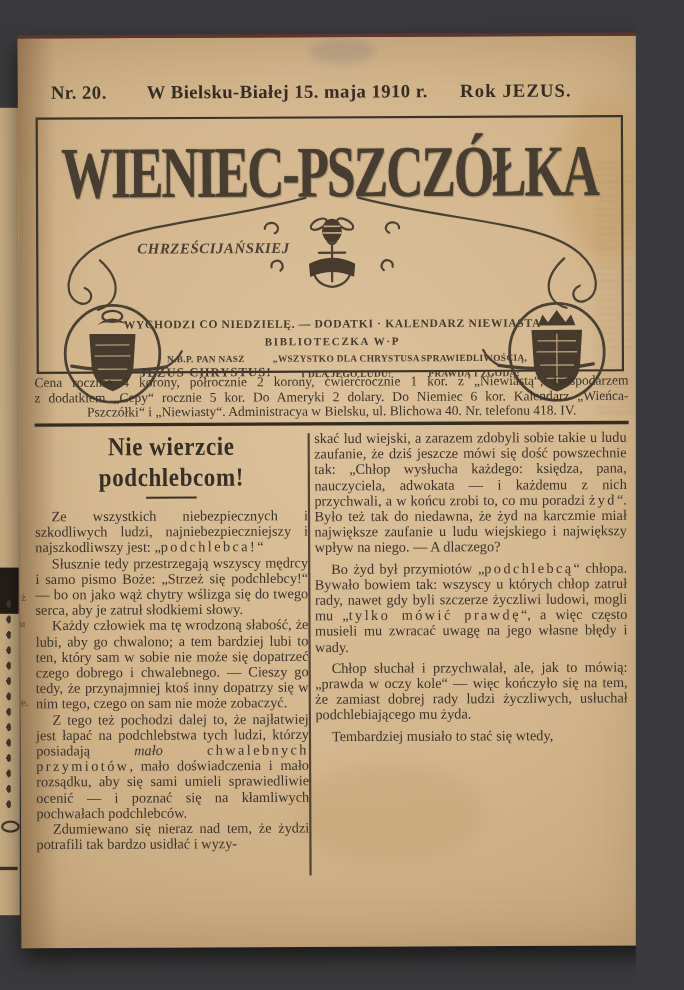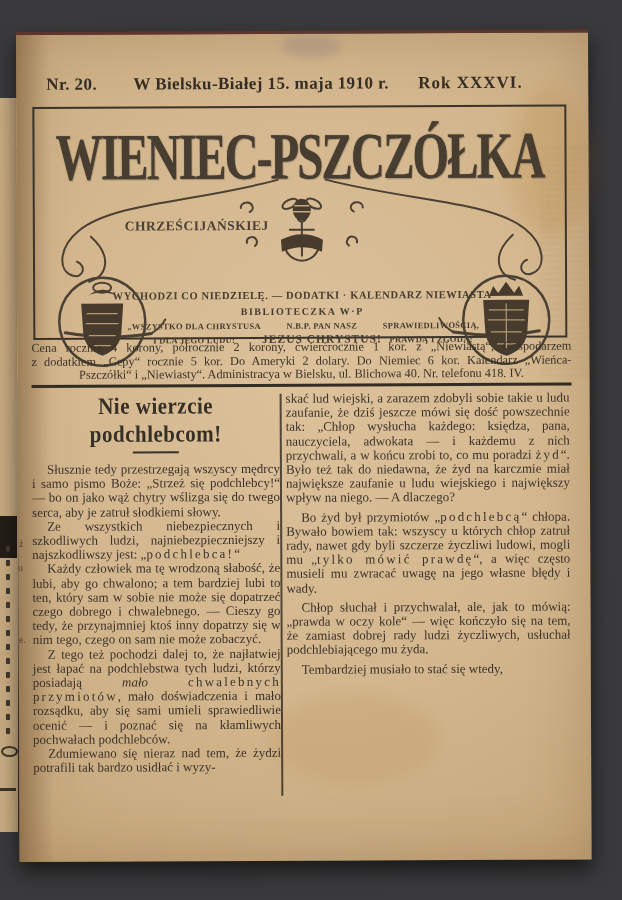--- a/index.html
+++ b/index.html
@@ -1,16 +1,16 @@
 <!DOCTYPE html>
 <html><head>
 <meta charset="utf-8">
 <style>
   html,body{margin:0;padding:0;background:#3a393b;}
-  .canvas{position:relative;width:622px;height:900px;overflow:hidden;background:#3a393b;
+  .canvas{position:relative;width:578px;height:900px;overflow:hidden;background:#3a393b;
           font-family:"Liberation Serif", serif;}
   
   .prev-strip{position:absolute;left:0;top:98px;width:18px;height:734px;background:#c6aa81;}
   .chain{position:absolute;left:2px;top:445px;width:13px;height:198px;
          background-image:radial-gradient(ellipse 3.5px 5.5px at 6px 6px,#41382b 62%,transparent 64%);
          background-size:13px 14px;background-repeat:repeat-y;}
   .chain-end{position:absolute;left:1px;top:648px;width:13px;height:7px;border:2px solid #41382b;border-radius:50%;}
   .bleed-block{position:absolute;left:0;top:418px;width:17px;height:42px;background:#241e17;}
   .strip-line{position:absolute;left:0;top:690px;width:16px;height:3px;background:#3c342a;}
   
@@ -32,21 +32,21 @@
   
   .mast{position:absolute;left:16px;top:72px;width:534px;height:233px;
         border:2.5px solid #3a332a;box-sizing:border-box;}
   .mast-title{position:absolute;left:0;top:10px;width:100%;text-align:center;
         font-weight:bold;font-size:50px;color:#473d31;letter-spacing:-2px;white-space:nowrap;
         transform:scale(.94,1.32);transform-origin:50% 0;
         text-shadow:0 0 1px rgba(70,58,44,.75), 1px 1px 0 rgba(70,58,44,.2);}
   .mast-sub{position:absolute;left:90px;top:98px;width:350px;display:flex;justify-content:space-between;align-items:flex-start;}
   .sub-col{width:135px;text-align:center;color:#4b4033;font-weight:bold;}
   .sub-top{font-size:15px;letter-spacing:2px;}
-  .sub-bot{font-size:13.5px;letter-spacing:.5px;margin-top:12px;}
+  .sub-bot{font-size:13.5px;letter-spacing:.5px;margin-top:12px;font-style:italic;}
   .schedule{position:absolute;left:60px;top:182px;width:414px;text-align:center;
         font-size:10.5px;font-weight:bold;letter-spacing:.6px;color:#453b2e;}
   .library{position:absolute;left:60px;top:198px;width:414px;text-align:center;
         font-size:10px;font-weight:bold;letter-spacing:1.5px;color:#453b2e;}
   .mottoes{position:absolute;left:92px;top:213px;width:352px;display:flex;justify-content:space-between;color:#453b2e;}
   .motto-col{text-align:center;font-weight:bold;}
   .motto-col .l1{font-size:8.5px;letter-spacing:.3px;}
   .motto-col .l2{font-size:8.5px;letter-spacing:.3px;margin-top:4px;}
   .motto-col.center .l2{font-size:11.5px;letter-spacing:1px;margin-top:2px;}
   .emblem{position:absolute;}
@@ -91,21 +91,21 @@
   </div>
 
   <div class="page">
     <div class="fold-shade"></div>
     <div class="stain" style="left:492px;top:55px;width:80px;height:150px;background:rgba(178,126,52,.20);"></div>
     <div class="stain" style="left:250px;top:660px;width:170px;height:90px;background:rgba(160,115,55,.13);"></div>
     <div class="stain" style="left:265px;top:2px;width:60px;height:22px;background:rgba(120,110,120,.25);filter:blur(4px);"></div>
 
     <div class="hdr issue">Nr. 20.</div>
     <div class="hdr date">W Bielsku-Białej 15. maja 1910 r.</div>
-    <div class="hdr vol">Rok XXXVI.</div>
+    <div class="hdr vol">Rok JEZUS.</div>
 
     <div class="mast">
       <div class="bleed-col"></div>
 
       <svg width="534" height="233" viewBox="0 0 534 233" style="position:absolute;left:0;top:0;">
         <path class="ink" d="M243,72 C160,94 78,94 44,122 C24,138 22,162 38,167 C48,170 52,157 42,153"></path>
         <path class="ink" d="M291,72 C374,94 456,94 490,122 C510,138 512,162 496,167 C486,170 482,157 492,153"></path>
         <path class="ink" d="M56,128 C78,148 72,168 54,173"></path>
         <path class="ink" d="M478,128 C456,148 462,168 480,173"></path>
         <path class="ink" d="M206,100 a6,5 0 1 1 9,4"></path>
@@ -137,27 +137,27 @@
           <ellipse class="ink" cx="17" cy="8" rx="8" ry="4" transform="rotate(-28 17 8)"></ellipse>
           <ellipse class="ink" cx="41" cy="8" rx="8" ry="4" transform="rotate(28 41 8)"></ellipse>
           <path class="ink" style="stroke:#c9ac84;stroke-width:1.5" d="M22,10 h14 M21,16 h16"></path>
         </svg>
       </div>
 
       <div class="schedule">WYCHODZI CO NIEDZIELĘ. — DODATKI · KALENDARZ NIEWIASTA</div>
       <div class="library">BIBLIOTECZKA W·P</div>
 
       <div class="mottoes">
+        <div class="motto-col center">
+          <div class="l1">N.B.P. PAN NASZ</div>
+          <div class="l2">JEZUS CHRYSTUS!</div>
+        </div>
         <div class="motto-col">
           <div class="l1">„WSZYSTKO DLA CHRYSTUSA</div>
           <div class="l2">I DLA JEGO LUDU:</div>
-        </div>
-        <div class="motto-col center">
-          <div class="l1">N.B.P. PAN NASZ</div>
-          <div class="l2">JEZUS CHRYSTUS!</div>
         </div>
         <div class="motto-col">
           <div class="l1">SPRAWIEDLIWOŚCIĄ,</div>
           <div class="l2">PRAWDĄ I ZGODĄ:</div>
         </div>
       </div>
 
       <div class="emblem left">
         <svg width="94" height="96" viewBox="0 0 94 96">
           <ellipse class="ink" style="stroke-width:2.5" cx="47" cy="48" rx="43" ry="44"></ellipse>
@@ -183,22 +183,22 @@
       <div class="sub-line j">z dodatkiem „Cepy“ rocznie 5 kor. Do Ameryki 2 dolary.  Do Niemiec 6 kor. Kalendarz „Wieńca-</div>
       <div class="sub-line c">Pszczółki“ i „Niewiasty“. Administracya w Bielsku, ul. Blichowa 40. Nr. telefonu 418. IV.</div>
     </div>
 
     <div class="divider"></div>
 
     <div class="col left">
       <div class="art-title">Nie wierzcie podchlebcom!</div>
       <div class="title-rule"></div>
       <div>
+          <p class="para indent"><span>Ze wszystkich niebezpiecznych i szkodliwych ludzi, najniebezpieczniejszy i najszkodliwszy jest: „</span><span class="sp">podchlebca!</span><span>“</span></p>
           <p class="para indent"><span>Słusznie tedy przestrzegają wszyscy mędrcy i samo pismo Boże: „Strzeż się podchlebcy!“ — bo on jako wąż chytry wślizga się do twego serca, aby je zatruł słodkiemi słowy.</span></p>
-          <p class="para indent"><span>Ze wszystkich niebezpiecznych i szkodliwych ludzi, najniebezpieczniejszy i najszkodliwszy jest: „</span><span class="sp">podchlebca!</span><span>“</span></p>
           <p class="para indent"><span>Każdy człowiek ma tę wrodzoną słabość, że lubi, aby go chwalono; a tem bardziej lubi to ten, który sam w sobie nie może się dopatrzeć czego dobrego i chwalebnego. — Cieszy go tedy, że przynajmniej ktoś inny dopatrzy się w nim tego, czego on sam nie może zobaczyć.</span></p>
           <p class="para indent"><span>Z tego też pochodzi dalej to, że najłatwiej jest łapać na podchlebstwa tych ludzi, którzy posiadają </span><span class="it">mało</span><span> </span><span class="sp">chwalebnych przymiotów</span><span>, mało doświadczenia i mało rozsądku, aby się sami umieli sprawiedliwie ocenić — i poznać się na kłamliwych pochwałach podchlebców.</span></p>
           <p class="para indent"><span>Zdumiewano się nieraz nad tem, że żydzi potrafili tak bardzo usidłać i wyzy-</span></p>
         </div>
     </div>
 
     <div class="col right">
       <div>
           <p class="para"><span>skać lud wiejski, a zarazem zdobyli sobie takie u ludu zaufanie, że dziś jeszcze mówi się dość powszechnie tak: „Chłop wysłucha każdego: księdza, pana, nauczyciela, adwokata — i każdemu z nich przychwali, a w końcu zrobi to, co mu poradzi </span><span class="sp">żyd</span><span>“. Było też tak do niedawna, że żyd na karczmie miał największe zaufanie u ludu wiejskiego i największy wpływ na niego. — A dlaczego?</span></p>
           <p class="para indent"><span>Bo żyd był przymiotów „</span><span class="sp">podchlebcą</span><span>“ chłopa. Bywało bowiem tak: wszyscy u których chłop zatruł rady, nawet gdy byli szczerze życzliwi ludowi, mogli mu „</span><span class="sp">tylko mówić prawdę</span><span>“, a więc często musieli mu zwracać uwagę na jego własne błędy i wady.</span></p>

